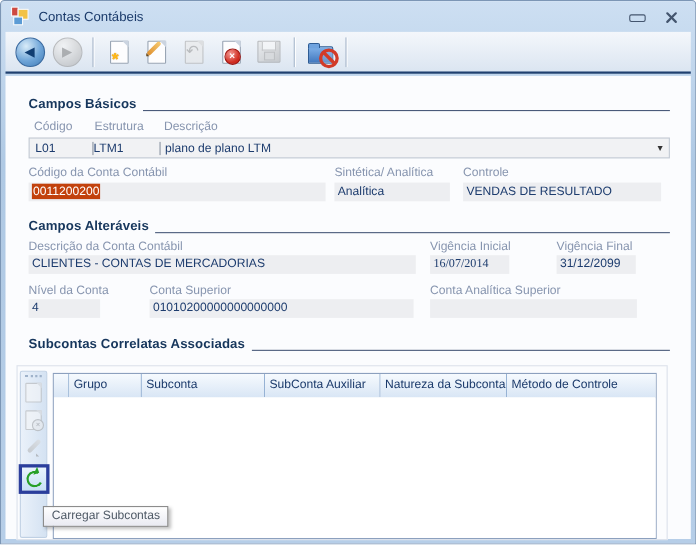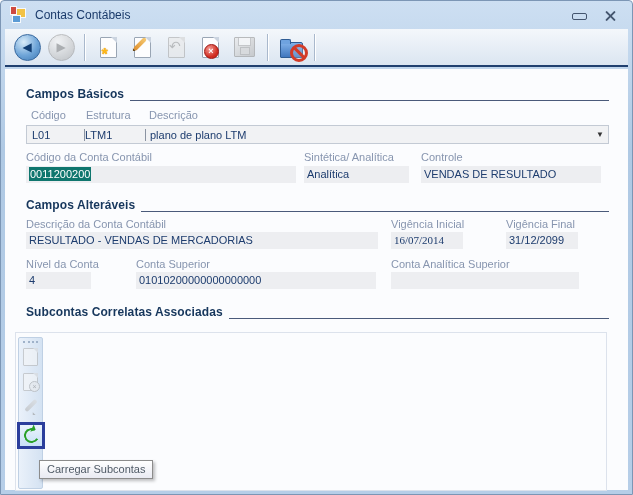--- a/index.html
+++ b/index.html
@@ -66,21 +66,21 @@
            background:rgba(255,255,255,.2);}
   .no-sign::after{content:"";position:absolute;left:-2px;top:4px;width:16px;height:3px;background:#D23B28;transform:rotate(45deg);}
   
   .client{position:absolute;left:4px;right:4px;top:68px;bottom:4px;background:#FBFCFE;}
   .group{position:absolute;display:flex;align-items:flex-end;white-space:nowrap;}
   .group b{font-size:12px;color:#16365C;letter-spacing:.1px;}
   .group .rule{flex:1;height:1px;background:#4A5A7A;margin-left:6px;margin-top:2px;}
   .lbl{position:absolute;font-size:11px;color:#8795AF;white-space:nowrap;}
   .val{position:absolute;height:17px;line-height:17px;font-size:11px;color:#1D3C6E;background:#EDEEF1;
        padding-left:3px;white-space:nowrap;overflow:hidden;box-sizing:border-box;}
-  .sel{background:#0f766e;color:#FFFFFF;padding:1px 1px;}
+  .sel{background:#c2410c;color:#FFFFFF;padding:1px 1px;}
   
   .combo{position:absolute;left:25px;top:124px;width:583px;height:19px;background:#F1F2F4;
          border:1px solid #C3CAD4;box-sizing:border-box;display:flex;align-items:center;font-size:11px;color:#1D3C6E;}
   .combo .seg1{width:52px;padding-left:5px;}
   .combo .seg2{width:60px;padding-left:0;border-left:1px solid #8A93A1;}
   .combo .seg3{flex:1;padding-left:4px;border-left:1px solid #8A93A1;white-space:nowrap;overflow:hidden;}
   .combo .arrow{width:16px;text-align:center;font-size:8px;color:#333;}
   
   .sub-panel{position:absolute;left:14px;top:331px;width:592px;height:159px;border:1px solid #DCE2EC;box-sizing:border-box;background:#FBFCFE;}
   .vtoolbar{position:absolute;left:17px;top:336px;width:25px;height:152px;
@@ -192,21 +192,21 @@
   <div class="val" style="left:303px;top:165px;width:105px;">Analítica</div>
 
   <span class="lbl" style="left:420px;top:150px;">Controle</span>
   <div class="val" style="left:420px;top:165px;width:180px;">VENDAS DE RESULTADO</div>
 
   <div class="group" style="left:25px;top:197px;width:583px;">
     <b>Campos Alteráveis</b>
       <i class="rule"></i>
   </div>
   <span class="lbl" style="left:25px;top:217px;">Descrição da Conta Contábil</span>
-  <div class="val" style="left:25px;top:231px;width:352px;">RESULTADO - VENDAS DE MERCADORIAS</div>
+  <div class="val" style="left:25px;top:231px;width:352px;">CLIENTES - CONTAS DE MERCADORIAS</div>
 
   <span class="lbl" style="left:390px;top:217px;">Vigência Inicial</span>
   <div class="val" style="left:390px;top:231px;width:72px;font-family:Liberation Serif, serif;">16/07/2014</div>
 
   <span class="lbl" style="left:505px;top:217px;">Vigência Final</span>
   <div class="val" style="left:505px;top:231px;width:72px;">31/12/2099</div>
 
   <span class="lbl" style="left:25px;top:257px;">Nível da Conta</span>
   <div class="val" style="left:25px;top:271px;width:65px;">4</div>
 
@@ -235,16 +235,27 @@
       </div>
     <div class="vbtn disabled">
         <span class="mini-pencil"></span>
       </div>
   </div>
 
   <div class="refresh-btn">
     <span class="refresh-glyph"></span>
   </div>
 
+  <div class="grid">
+    <div class="grid-header">
+      <div class="gh-cell" style="width:14px;"></div>
+      <div class="gh-cell" style="width:66px;">Grupo</div>
+      <div class="gh-cell" style="width:112px;">Subconta</div>
+      <div class="gh-cell" style="width:105px;">SubConta Auxiliar</div>
+      <div class="gh-cell" style="width:115px;">Natureza da Subconta</div>
+      <div class="gh-cell">Método de Controle</div>
+    </div>
+    <div class="grid-body"></div>
+  </div>
 
   <div class="tooltip">Carregar Subcontas</div>
 
 </div>
 
 </body></html>

